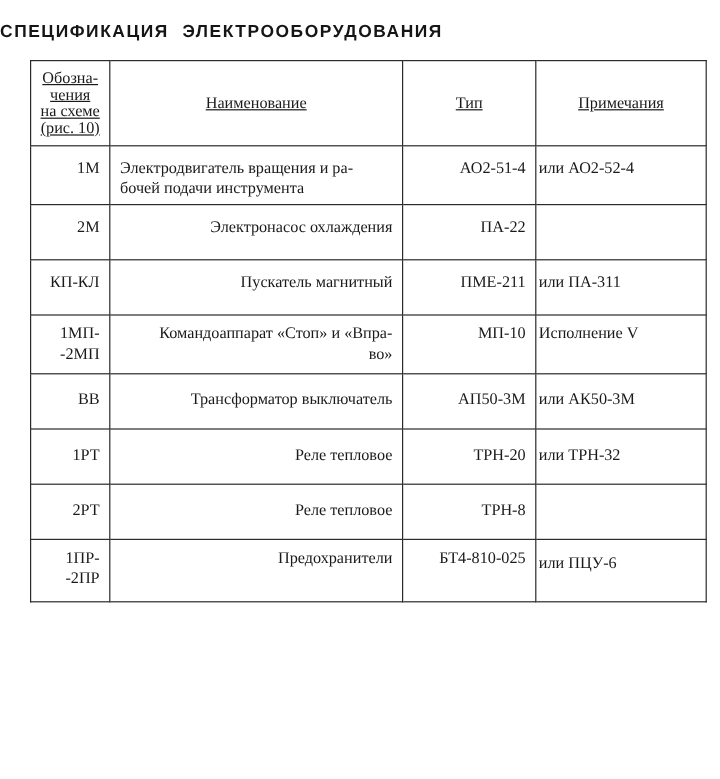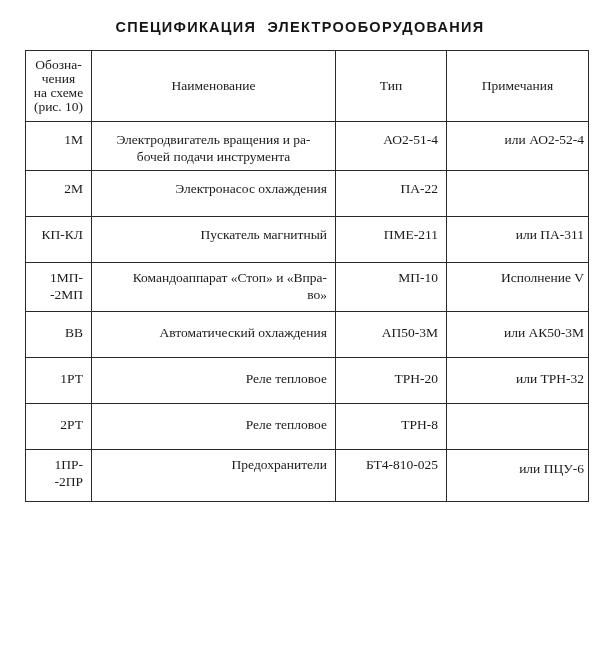--- a/index.html
+++ b/index.html
@@ -13,21 +13,21 @@
       position: relative;
       overflow: hidden;
       font-family: "Liberation Serif", "DejaVu Serif", serif;
       color: #1a1a1a;
     }
     .title {
       position: absolute;
       top: 19px;
       left: 0;
       width: 600px;
-      text-align: center;
+      text-align: left;
       font-family: "Liberation Sans", "DejaVu Sans", sans-serif;
       font-weight: bold;
       font-size: 14.5px;
       letter-spacing: 1.3px;
       word-spacing: 6px;
       color: #151515;
     }
     table.spec {
       position: absolute;
       top: 50px;
@@ -41,35 +41,36 @@
       border: 1.6px solid #2a2a2a;
       vertical-align: top;
       padding: 0;
     }
     table.spec thead th {
       font-weight: normal;
       vertical-align: middle;
       text-align: center;
       height: 70px;
       font-size: 13.5px;
+      text-decoration: underline;
     }
     th.col-code {
       line-height: 14px;
       font-size: 13px;
     }
     .cell {
       padding: 9px 8px 0 5px;
       line-height: 17px;
       text-align: right;
     }
     td.code .cell { padding-left: 4px; }
     td.type .cell { padding-left: 16px; }
-    td.note .cell { text-align: right; padding-left: 2px; padding-right: 4px; }
+    td.note .cell { text-align: left; padding-left: 2px; padding-right: 4px; }
     td.name .cell { padding-left: 8px; }
-    .name-center { text-align: center; }
+    .name-center { text-align: left; }
     .indent2 { padding-left: 16px; display: block; }
     tr.r-tall td { height: 48px; }
     tr.r-norm td { height: 45px; }
     tr.r-big td { height: 51px; }
   </style>
 </head>
 <body>
 
 <div class="title">СПЕЦИФИКАЦИЯ ЭЛЕКТРООБОРУДОВАНИЯ</div>
 
@@ -170,21 +171,21 @@
         </td>
     </tr>
 
 
     <tr class="r-norm">
       <td class="code">
           <div class="cell" style="padding-top:12px"><span>ВВ</span></div>
         </td>
       <td class="name">
           <div class="cell" style="padding-top:12px">
-            <div>Автоматический охлаждения</div>
+            <div>Трансформатор выключатель</div>
           </div>
         </td>
       <td class="type">
           <div class="cell" style="padding-top:12px">АП50-3М</div>
         </td>
       <td class="note">
           <div class="cell" style="padding-top:12px">или АК50-3М</div>
         </td>
     </tr>
 

